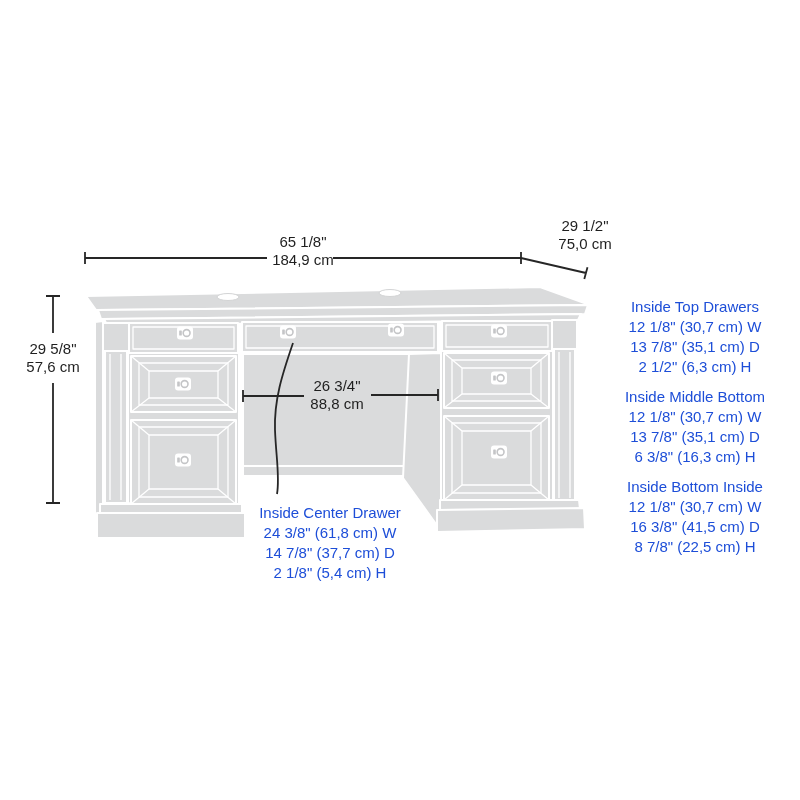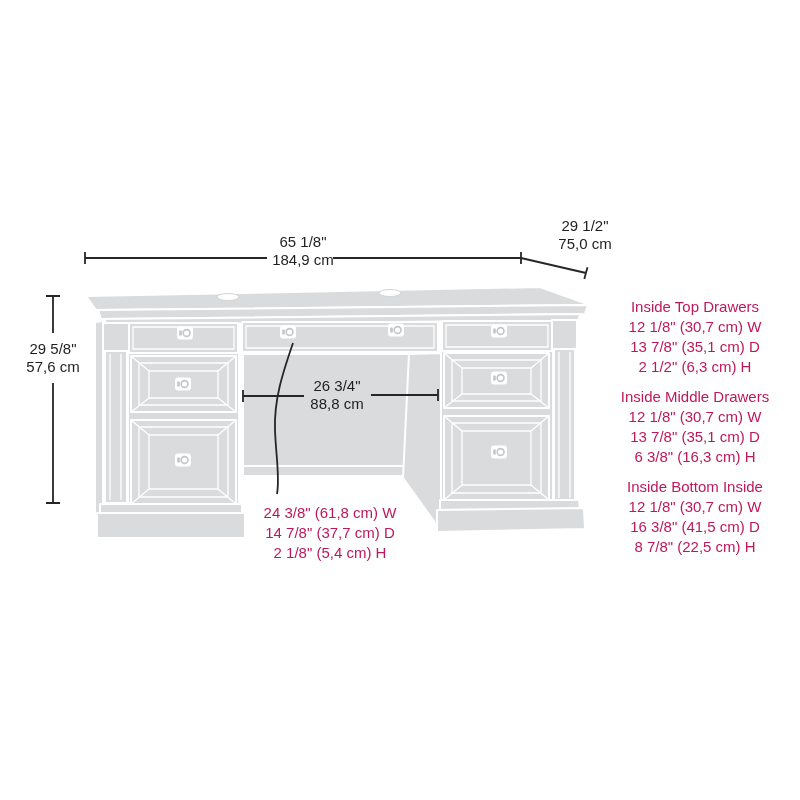--- a/index.html
+++ b/index.html
@@ -15,21 +15,21 @@
   }
   .stage svg{position:absolute;left:0;top:0;}
   .art{fill:var(--artwork_fill);stroke:var(--artwork_line);stroke-width:2;stroke-linejoin:round;}
   .art .thin{stroke-width:1.3;fill:none;}
   .dims{stroke:var(--dimension_ink);stroke-width:1.8;fill:none;stroke-linecap:butt;}
   .dim-label{
     position:absolute;color:#1f1f1f;font-size:15px;line-height:18px;
     font-weight:500;text-align:center;white-space:nowrap;
   }
   .spec-block{
-    position:absolute;color:#be185d;font-size:15px;line-height:20px;
+    position:absolute;color:#1d4ed8;font-size:15px;line-height:20px;
     font-weight:500;text-align:center;white-space:nowrap;
   }
   .spec-group{margin-bottom:10px;}
 </style>
 </head>
 <body>
 
 <div class="stage">
 
   <svg width="800" height="800" viewBox="0 0 800 800">
@@ -135,34 +135,35 @@
     <div>29 5/8"</div>
     <div>57,6 cm</div>
   </div>
 
   <div class="dim-label" style="left:287px;top:377px;width:100px">
     <div>26 3/4"</div>
     <div>88,8 cm</div>
   </div>
 
   <div class="spec-block" style="left:245px;top:503px;width:170px">
+    <div>Inside Center Drawer</div>
     <div>24 3/8" (61,8 cm) W</div>
     <div>14 7/8" (37,7 cm) D</div>
     <div>2 1/8" (5,4 cm) H</div>
   </div>
 
   <div class="spec-block" style="left:610px;top:297px;width:170px">
     <div class="spec-group">
       <div>Inside Top Drawers</div>
       <div>12 1/8" (30,7 cm) W</div>
       <div>13 7/8" (35,1 cm) D</div>
       <div>2 1/2" (6,3 cm) H</div>
     </div>
     <div class="spec-group">
-      <div>Inside Middle Drawers</div>
+      <div>Inside Middle Bottom</div>
       <div>12 1/8" (30,7 cm) W</div>
       <div>13 7/8" (35,1 cm) D</div>
       <div>6 3/8" (16,3 cm) H</div>
     </div>
     <div class="spec-group">
       <div>Inside Bottom Inside</div>
       <div>12 1/8" (30,7 cm) W</div>
       <div>16 3/8" (41,5 cm) D</div>
       <div>8 7/8" (22,5 cm) H</div>
     </div>

